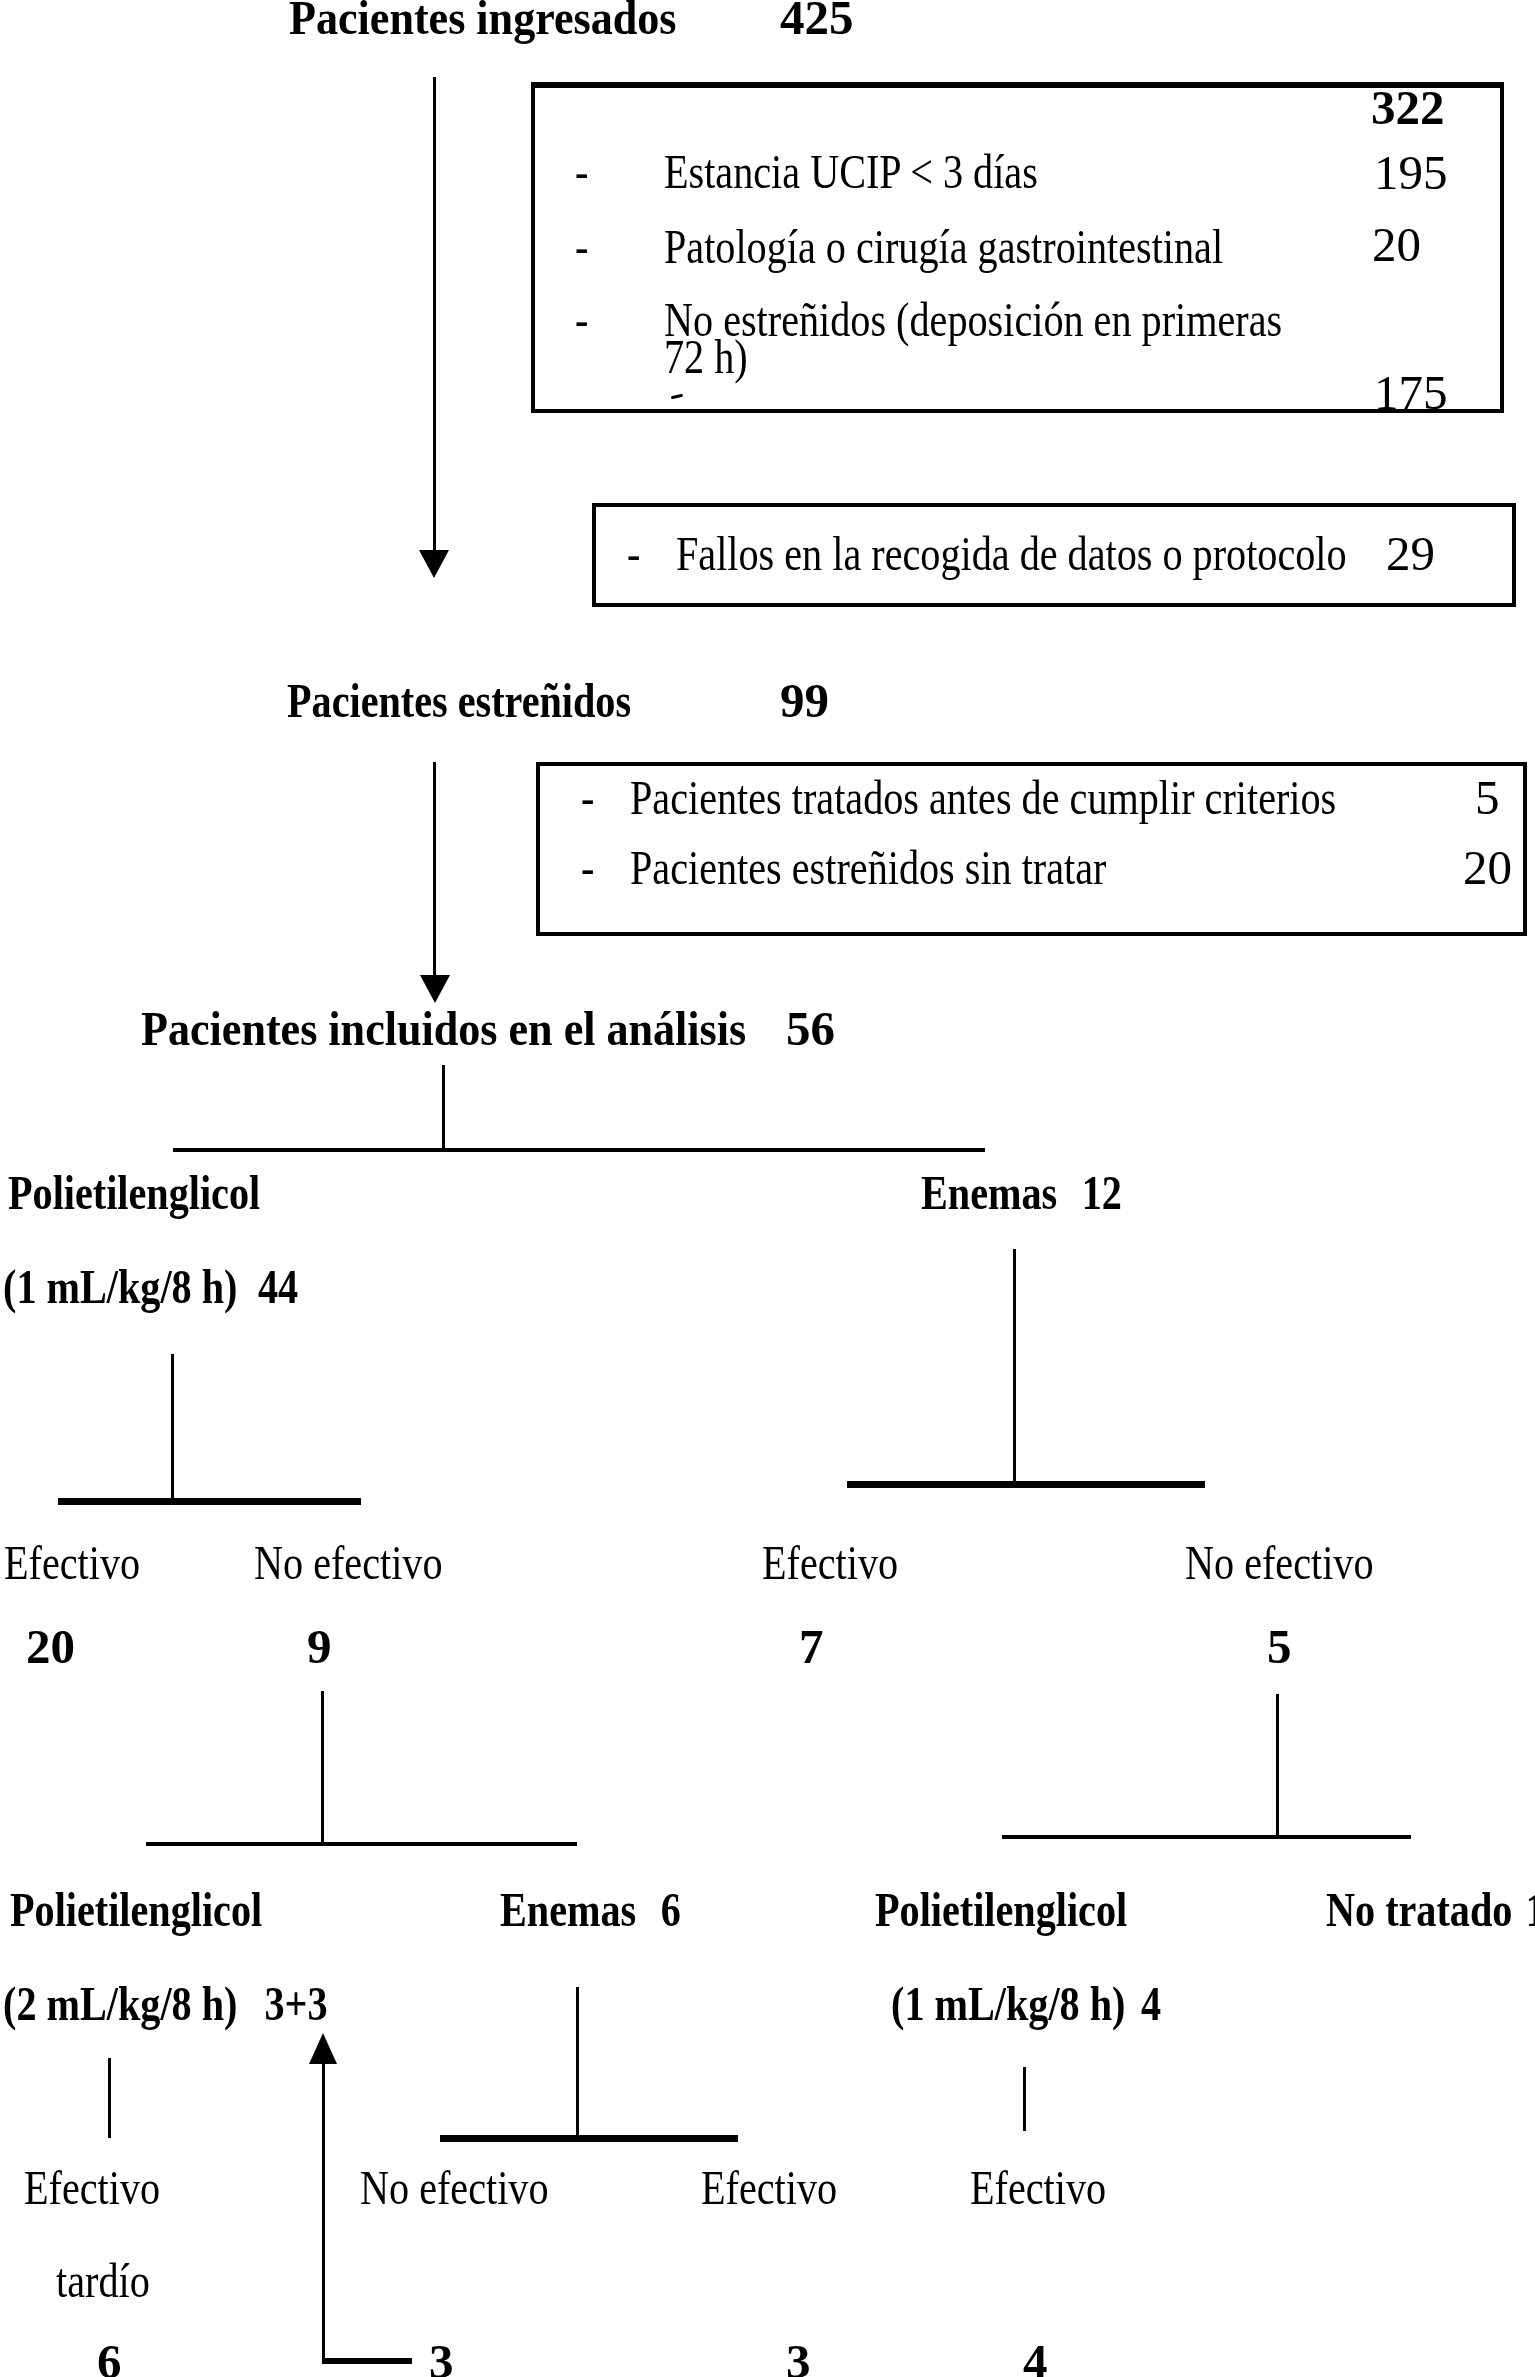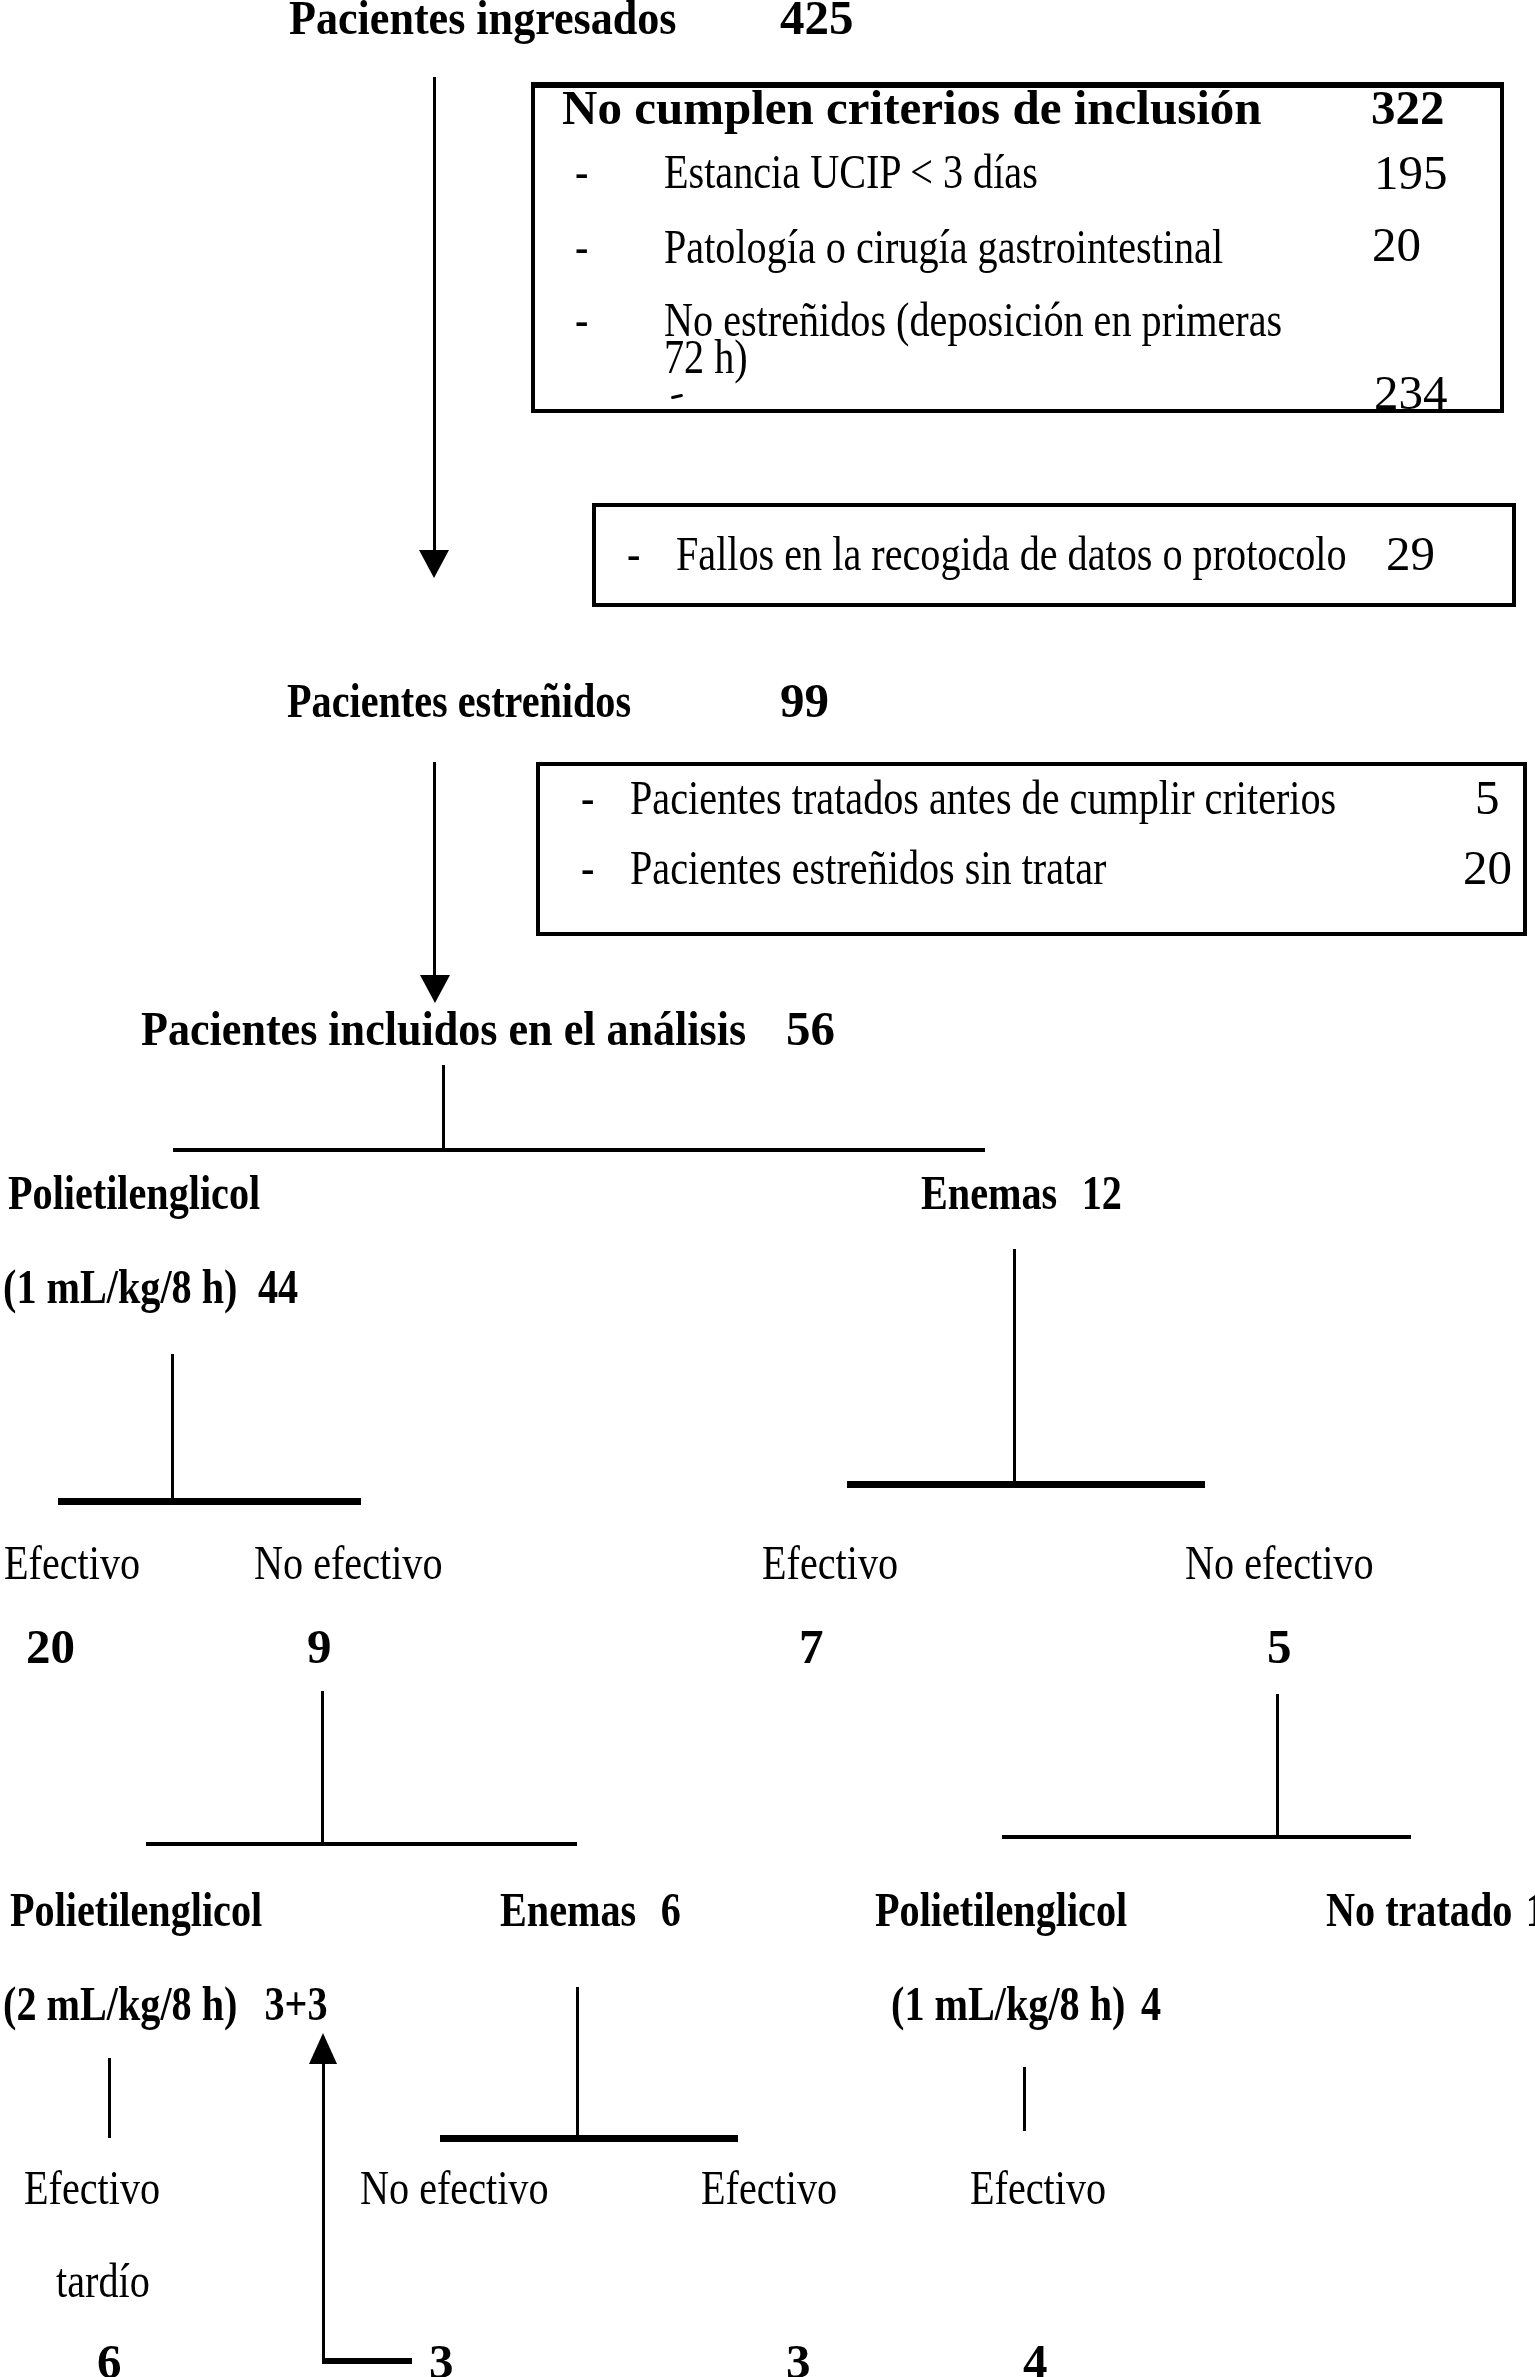--- a/index.html
+++ b/index.html
@@ -30,35 +30,34 @@
 
 <div id="canvas">
 
   <div class="t b cond90" style="left:289px;top:-6.6px;">Pacientes ingresados</div>
   <div class="t b" style="left:780px;top:-6.6px;">425</div>
 
   <div class="vl" style="left:433px;top:77px;height:474px;"></div>
   <div class="ah-down" style="left:419px;top:550px;"></div>
 
   <div class="box" style="left:531px;top:82px;width:973px;height:331px;border-top-width:6.6px;"></div>
-  <div class="t b" style="left:562px;top:83px;">No cumplen criterios de inclusión</div>
   <div class="t b" style="left:1371px;top:83px;">322</div>
 
   <div class="t cond" style="left:575px;top:147px;">-</div>
   <div class="t cond" style="left:664px;top:147px;">Estancia UCIP &lt; 3 días</div>
   <div class="t" style="left:1374px;top:148px;">195</div>
 
   <div class="t cond" style="left:575px;top:222px;">-</div>
   <div class="t cond" style="left:664px;top:222px;">Patología o cirugía gastrointestinal</div>
   <div class="t" style="left:1372px;top:220px;">20</div>
 
   <div class="t cond" style="left:575px;top:295px;">-</div>
   <div class="t cond" style="left:664px;top:295px;">No estreñidos (deposición en primeras</div>
   <div class="t cond" style="left:664px;top:332px;">72 h)</div>
-  <div class="t" style="left:1374px;top:368px;">234</div>
+  <div class="t" style="left:1374px;top:368px;">175</div>
   <div class="stray" style="left:671px;top:395px;"></div>
 
   <div class="box" style="left:592px;top:503px;width:924px;height:104px;"></div>
   <div class="t cond" style="left:627px;top:529px;">-</div>
   <div class="t cond" style="left:676px;top:529px;">Fallos en la recogida de datos o protocolo</div>
   <div class="t" style="left:1386px;top:529px;">29</div>
 
   <div class="t b cond" style="left:287px;top:676px;">Pacientes estreñidos</div>
   <div class="t b" style="left:780px;top:676px;">99</div>
 

